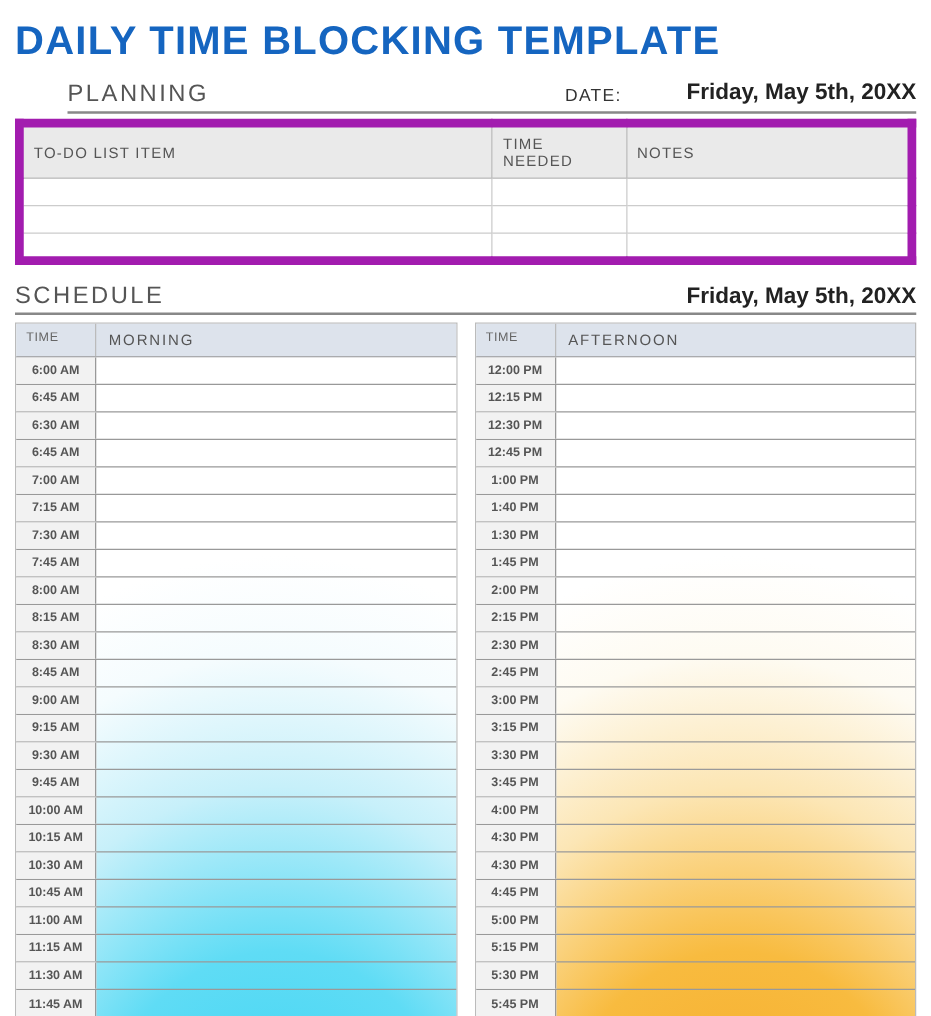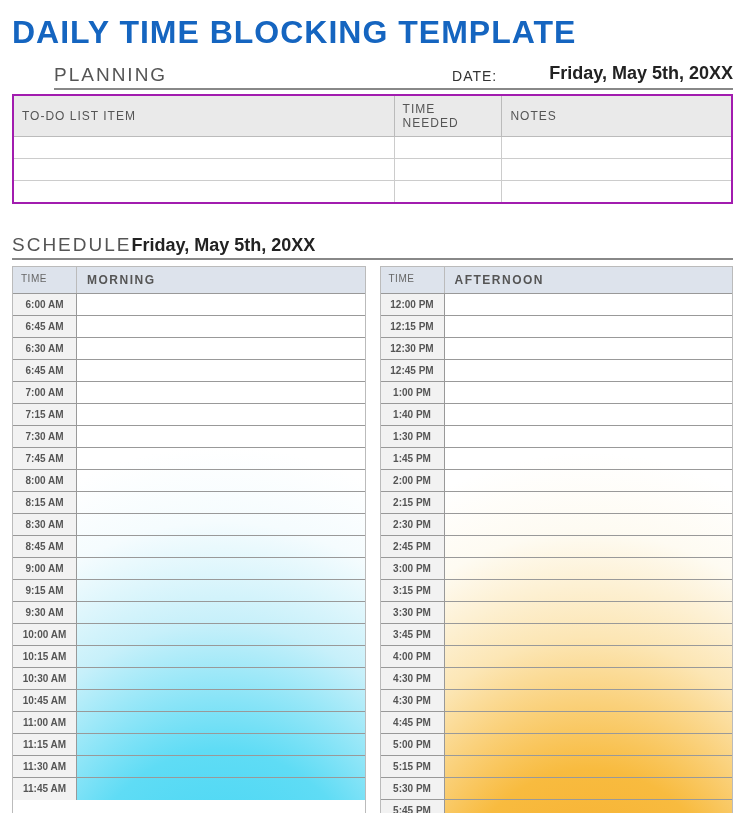--- a/index.html
+++ b/index.html
@@ -2,32 +2,32 @@
 <html><head>
 <meta charset="utf-8">
 <style>
 * { box-sizing: border-box; margin: 0; padding: 0; }
 body { font-family: Arial, Helvetica, sans-serif; background: #fff; width: 745px; padding: 14px 12px; }
 .title { color: #1565c0; font-size: 32px; font-weight: bold; letter-spacing: 1px; margin-bottom: 10px; }
 .section-row { display: flex; justify-content: space-between; align-items: baseline; border-bottom: 2px solid #888; padding: 2px 0; margin-bottom: 4px; margin-left: 42px; }
 .section-heading { font-size: 19px; letter-spacing: 2px; color: #555; font-weight: 400; }
 .date-label { font-size: 14px; color: #333; letter-spacing: 1px; margin-right: 40px; }
 .date-value { font-size: 18px; font-weight: bold; color: #222; }
-.planning-table { width: 100%; border-collapse: collapse; border: 2px solid #a21caf; margin-bottom: 28px; }
+.planning-table { width: 100%; border-collapse: collapse; border: 7px solid #a21caf; margin-bottom: 12px; }
 .planning-table th { background: #eaeaea; font-size: 12px; font-weight: 400; color: #555; letter-spacing: 1px; text-align: left; padding: 6px 8px; border: 1px solid #bbb; }
 .planning-table td { border: 1px solid #ccc; height: 22px; }
 .planning-table .col-item { width: 53%; }
 .planning-table .col-time { width: 15%; }
 .planning-table .col-notes { width: 32%; }
-.schedule-row { display: flex; align-items: baseline; border-bottom: 2px solid #888; padding: 2px 0; margin-bottom: 6px; }
+.schedule-row { display: flex; justify-content: space-between; align-items: baseline; border-bottom: 2px solid #888; padding: 2px 0; margin-bottom: 6px; }
 .schedule-cols { display: flex; gap: 14px; }
 .schedule-col { flex: 1; position: relative; border: 1px solid #bbb; }
 .sched-header { display: flex; background: #dde3ec; border-bottom: 1px solid #999; }
 .sched-header .time-h { width: 64px; font-size: 10px; color: #666; padding: 6px 8px; letter-spacing: 0.5px; border-right: 1px solid #bbb; }
-.sched-header .period-h { flex: 1; font-size: 12px; color: #555; padding: 6px 10px; letter-spacing: 1.5px; font-weight: 700; }
+.sched-header .period-h { flex: 1; font-size: 12px; color: #555; padding: 6px 10px; letter-spacing: 1.5px; font-weight: 400; }
 .sched-body { position: relative; }
 .grad-morning { position: absolute; left: 64px; right: 0; top: 0; bottom: 0; background: radial-gradient(ellipse 140% 100% at 50% 130%, #33d1f2 0%, #5fdcf5 40%, #c7f0fa 65%, #f5fcfe 85%, #fff 100%); z-index: 0; }
 .grad-afternoon { position: absolute; left: 64px; right: 0; top: 0; bottom: 0; background: radial-gradient(ellipse 140% 100% at 50% 130%, #f5a623 0%, #f8bb3f 40%, #fce6b5 65%, #fefbf2 85%, #fff 100%); z-index: 0; }
 .sched-row { display: flex; height: 22px; border-bottom: 1px solid #999; position: relative; z-index: 1; }
 .sched-row:last-child { border-bottom: none; }
 .time-cell { width: 64px; background: #f2f2f2; font-size: 10px; color: #555; display: flex; align-items: center; justify-content: center; border-right: 1px solid #999; font-weight: bold; }
 .task-cell { flex: 1; }
 </style>
 </head>
 <body>
@@ -137,20 +137,24 @@
           </div>
           <div class="sched-row">
             <div class="time-cell">9:15 AM</div>
             <div class="task-cell"></div>
           </div>
           <div class="sched-row">
             <div class="time-cell">9:30 AM</div>
             <div class="task-cell"></div>
           </div>
           <div class="sched-row">
+            <div class="time-cell">9:45 AM</div>
+            <div class="task-cell"></div>
+          </div>
+          <div class="sched-row">
             <div class="time-cell">10:00 AM</div>
             <div class="task-cell"></div>
           </div>
           <div class="sched-row">
             <div class="time-cell">10:15 AM</div>
             <div class="task-cell"></div>
           </div>
           <div class="sched-row">
             <div class="time-cell">10:30 AM</div>
             <div class="task-cell"></div>

